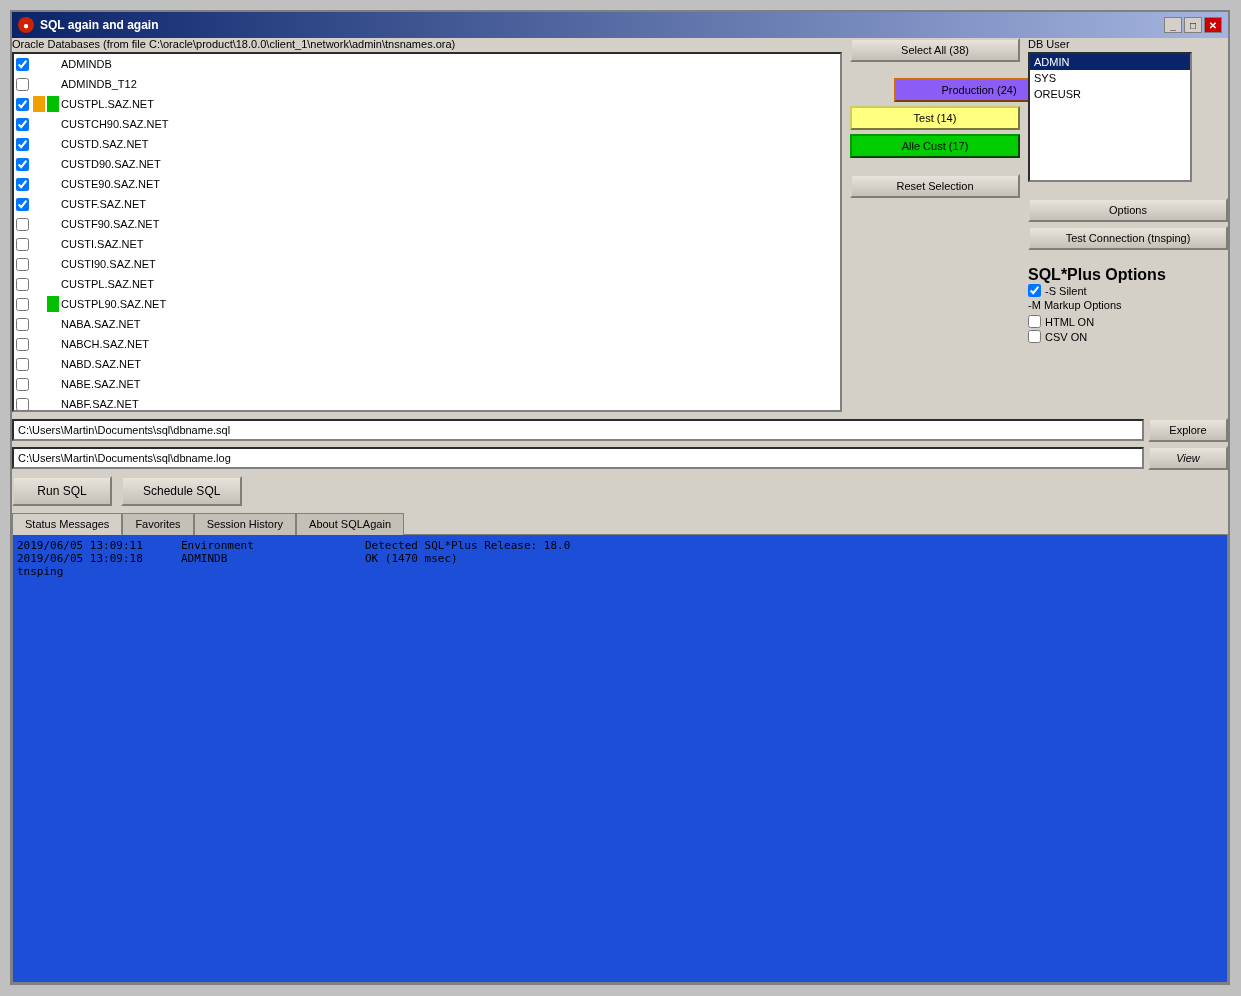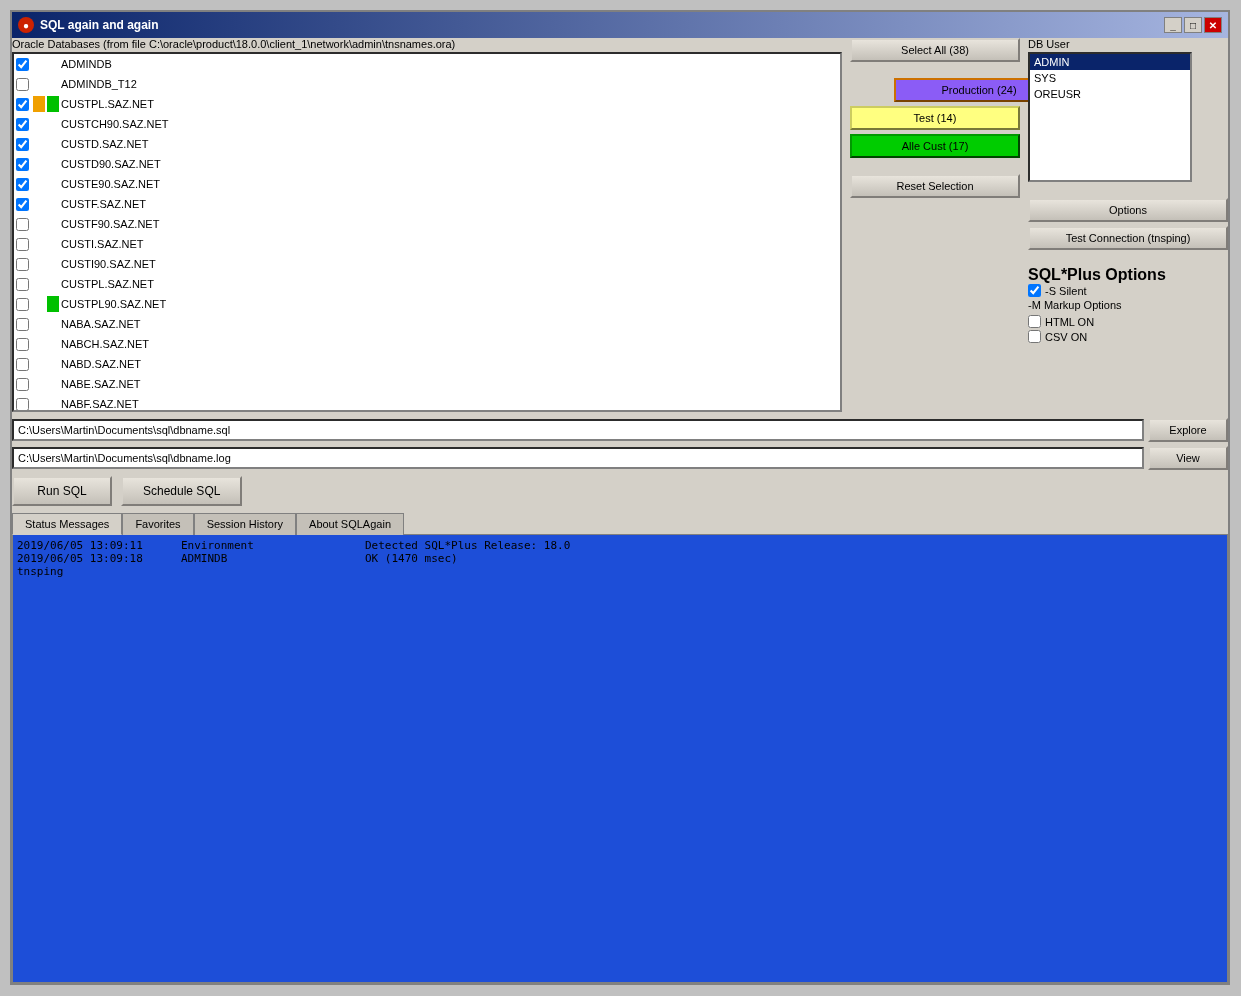--- a/index.html
+++ b/index.html
@@ -474,21 +474,21 @@
 
     <div class="sql-file-section">
       <div class="input-row">
         <input type="text" class="text-input" id="sql-file-input" value="C:\Users\Martin\Documents\sql\dbname.sql" style="">
         <button class="btn-win" style="width:80px;">Explore</button>
       </div>
 
 
       <div class="input-row">
         <input type="text" class="text-input" id="log-path-input" value="C:\Users\Martin\Documents\sql\dbname.log" style="">
-        <button class="btn-win" style="width:80px;">View</button>
+        <button class="btn-win" style="width:80px;font-style:italic;">View</button>
       </div>
     </div>
 
     <div class="run-section">
       <button class="run-btn">Run SQL</button>
       <button class="run-btn">Schedule SQL</button>
     </div>
 
     <div class="tabs-section">
       <div class="tab-bar" id="tab-bar">

